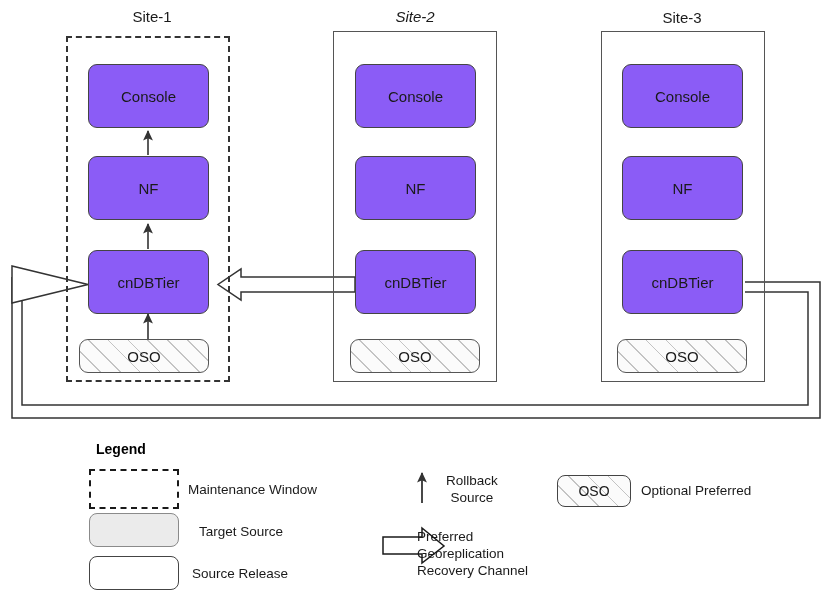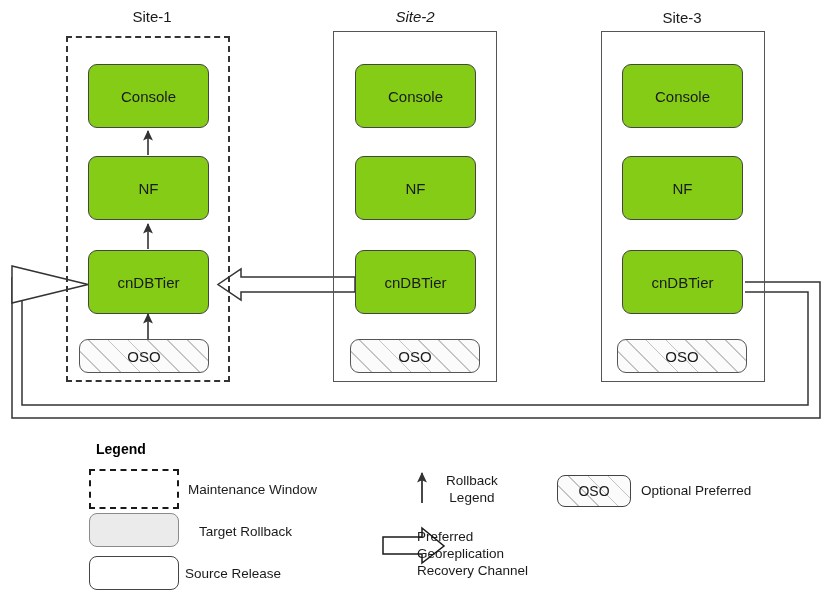--- a/index.html
+++ b/index.html
@@ -27,21 +27,21 @@
     color: #1a1a1a;
     text-align: center;
     white-space: nowrap;
     transform: translateX(-50%);
   }
   .node {
     position: absolute;
     box-sizing: border-box;
     border: 1.3px solid #444444;
     border-radius: 9px;
-    background: #84cc16;
+    background: #8b5cf6;
     display: flex;
     align-items: center;
     justify-content: center;
     font-size: 15px;
     color: #1a1a1a;
     white-space: nowrap;
   }
   .node.hatched {
     background-color: #fbfbfb;
     background-image: repeating-linear-gradient(
@@ -177,26 +177,26 @@
 <div class="node" style="left:622px; top:156px; width:121px; height:64px;">NF</div>
 <div class="node" style="left:622px; top:250px; width:121px; height:64px;">cnDBTier</div>
 <div class="node hatched" style="left:617px; top:339px; width:130px; height:34px;">OSO</div>
 
 <div class="legend-title" style="left:96px; top:441px;">Legend</div>
 
 <div class="legend-swatch dashed" style="left:89px; top:469px; width:90px; height:40px;"></div>
 <div class="legend-label" style="left:188px; top:481px;">Maintenance Window</div>
 
 <div class="legend-swatch target" style="left:89px; top:513px; width:90px; height:34px;"></div>
-<div class="legend-label" style="left:199px; top:523px;">Target Rollback</div>
+<div class="legend-label" style="left:199px; top:523px;">Target Source</div>
 
 <div class="legend-swatch source" style="left:89px; top:556px; width:90px; height:34px;"></div>
-<div class="legend-label" style="left:185px; top:565px;">Source Release</div>
+<div class="legend-label" style="left:192px; top:565px;">Source Release</div>
 
 <div class="legend-label" style="left:446px; top:472px; text-align:center;">Rollback
-Legend</div>
+Source</div>
 
 <div class="legend-label" style="left:417px; top:528px;">Preferred
 Georeplication
 Recovery Channel</div>
 
 <div class="legend-node" style="left:557px; top:475px; width:74px; height:32px;">OSO</div>
 <div class="legend-label" style="left:641px; top:482px;">Optional Preferred</div>
 
 </body></html>

